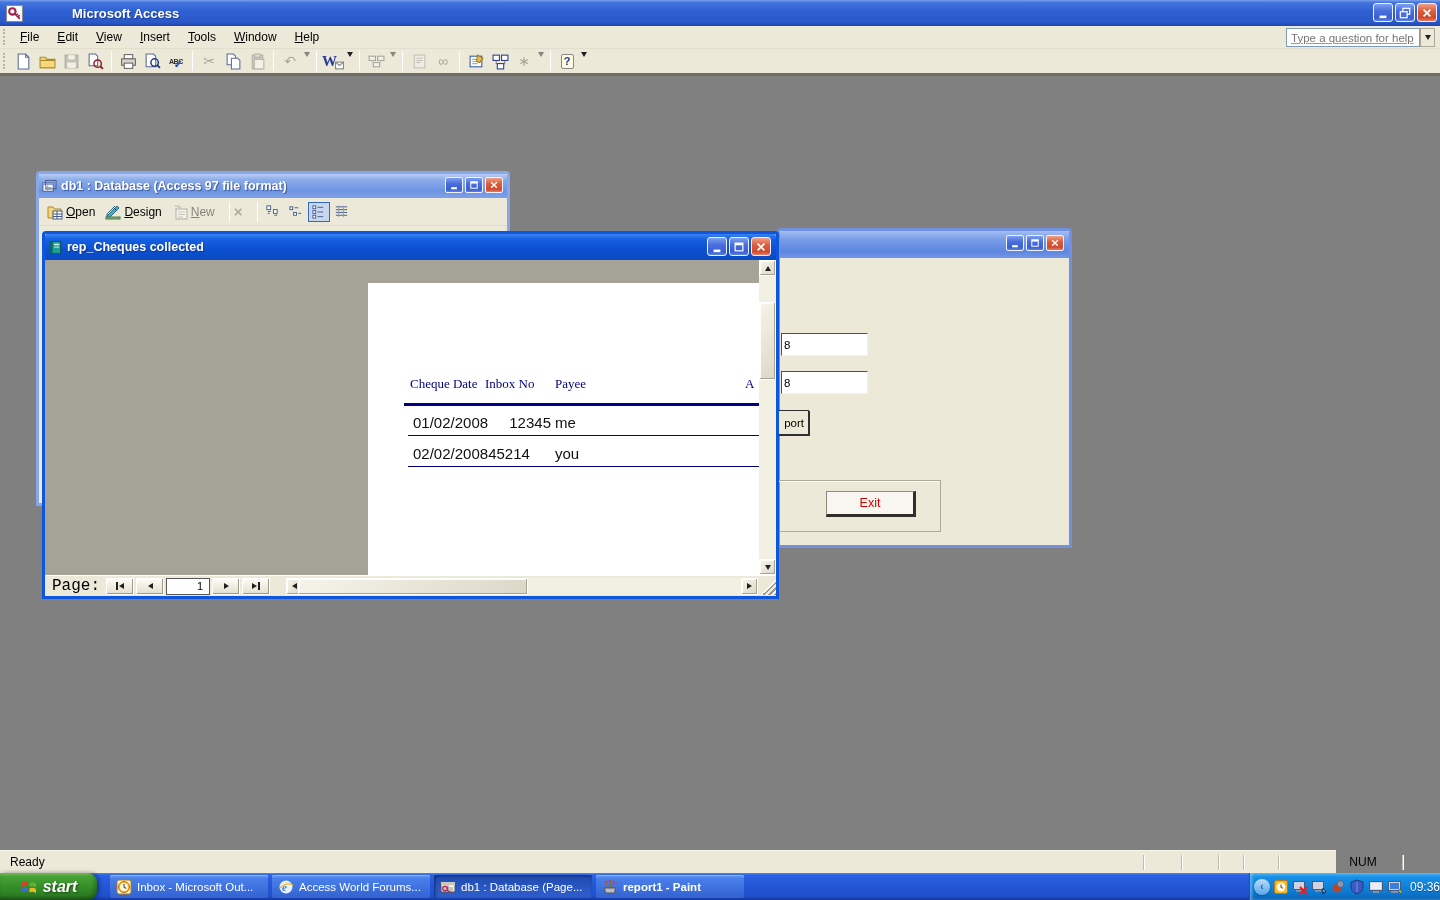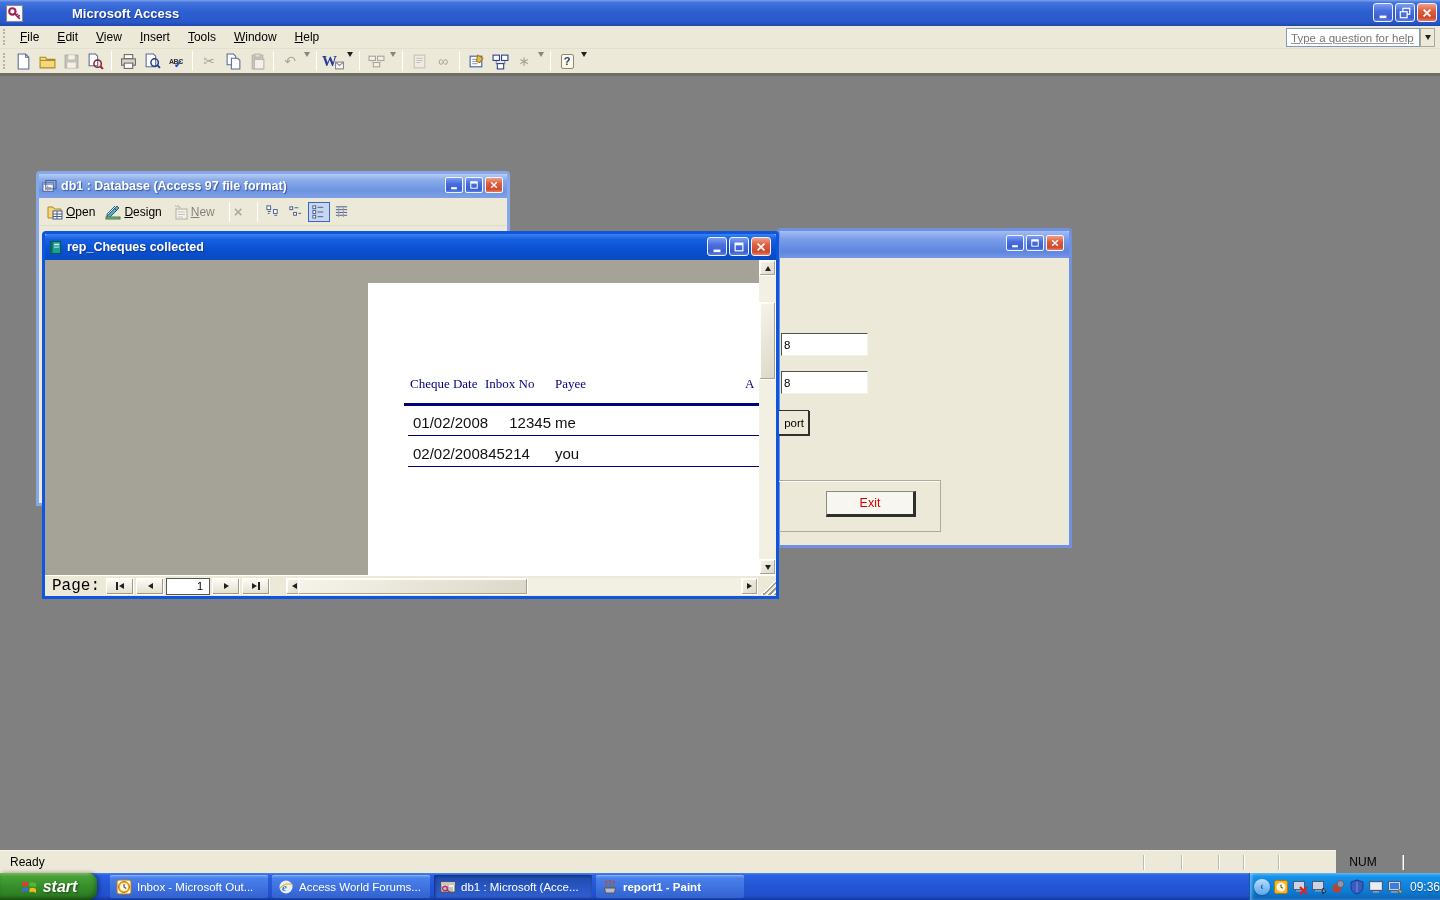--- a/index.html
+++ b/index.html
@@ -569,21 +569,21 @@
     <span class="tlabel">Access World Forums...</span>
   </div>
   <div class="taskbtn active" style="left:434px; width:158px;">
     <svg viewBox="0 0 16 16">
         <rect x="1" y="3" width="14" height="10" fill="#f0efe8" stroke="#555"></rect>
         <rect x="1" y="3" width="14" height="3" fill="#c8c6ba"></rect>
         <path d="M4 9h9M4 11h9M8 6v7" stroke="#999"></path>
         <circle cx="5" cy="9.5" r="2.3" fill="none" stroke="#b03060" stroke-width="1.4"></circle>
         <path d="M6.8 11 L10.5 13.5" stroke="#b03060" stroke-width="1.4"></path>
       </svg>
-    <span class="tlabel">db1 : Microsoft (Acce...</span>
+    <span class="tlabel">db1 : Database (Page...</span>
   </div>
   <div class="taskbtn" style="left:596px; width:148px;font-weight:bold;">
     <svg viewBox="0 0 16 16">
         <path d="M4 2 l1.6 7 M8 1 l0.6 8 M12 2 l-1.2 7" stroke="#8a6a4a" stroke-width="1.2"></path>
         <path d="M4 2 l0.5 2 M8 1 l0.2 2 M12 2 l-0.4 2" stroke="#d04030" stroke-width="2"></path>
         <path d="M2.5 9 h11 l-1 5 h-9 z" fill="#b8bcd0" stroke="#555"></path>
       </svg>
     <span class="tlabel">report1 - Paint</span>
   </div>
 

